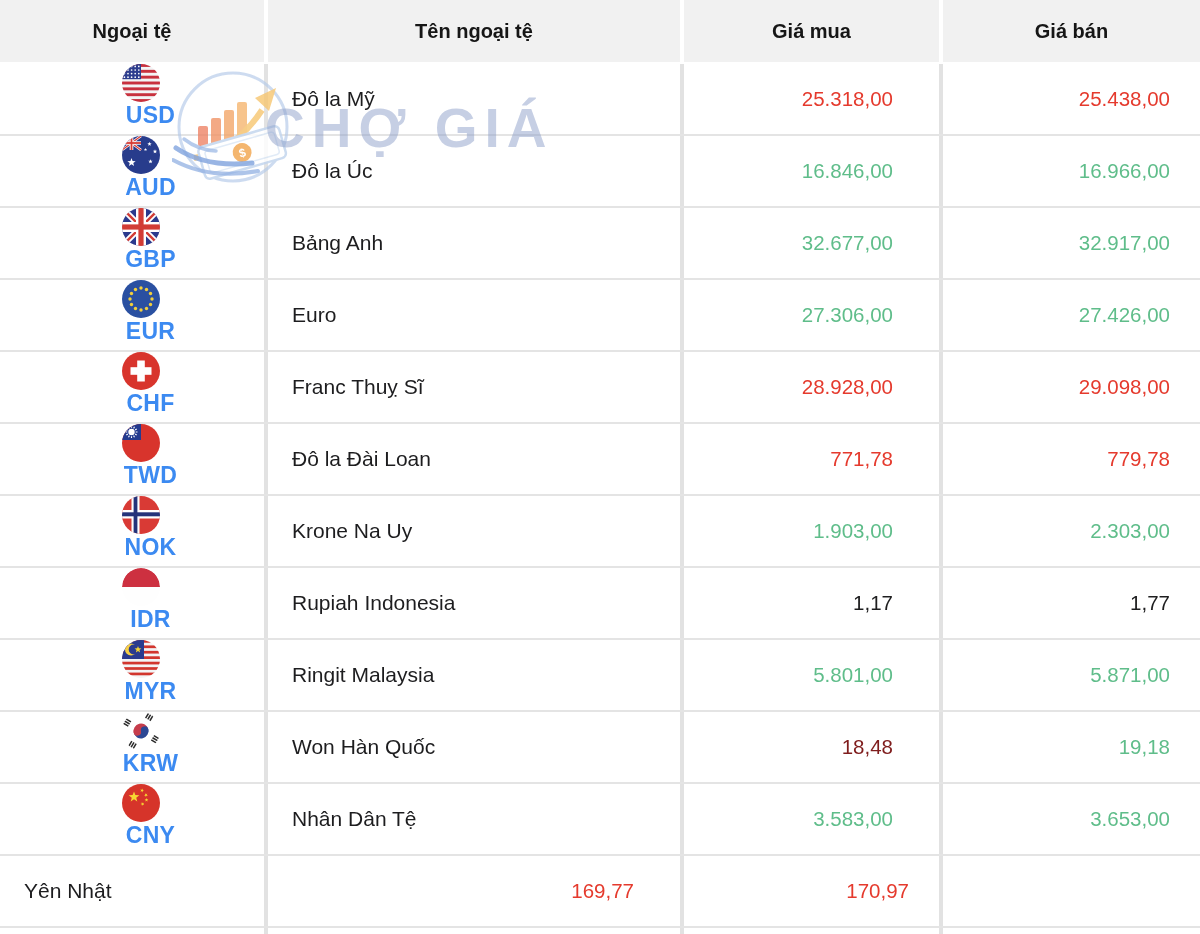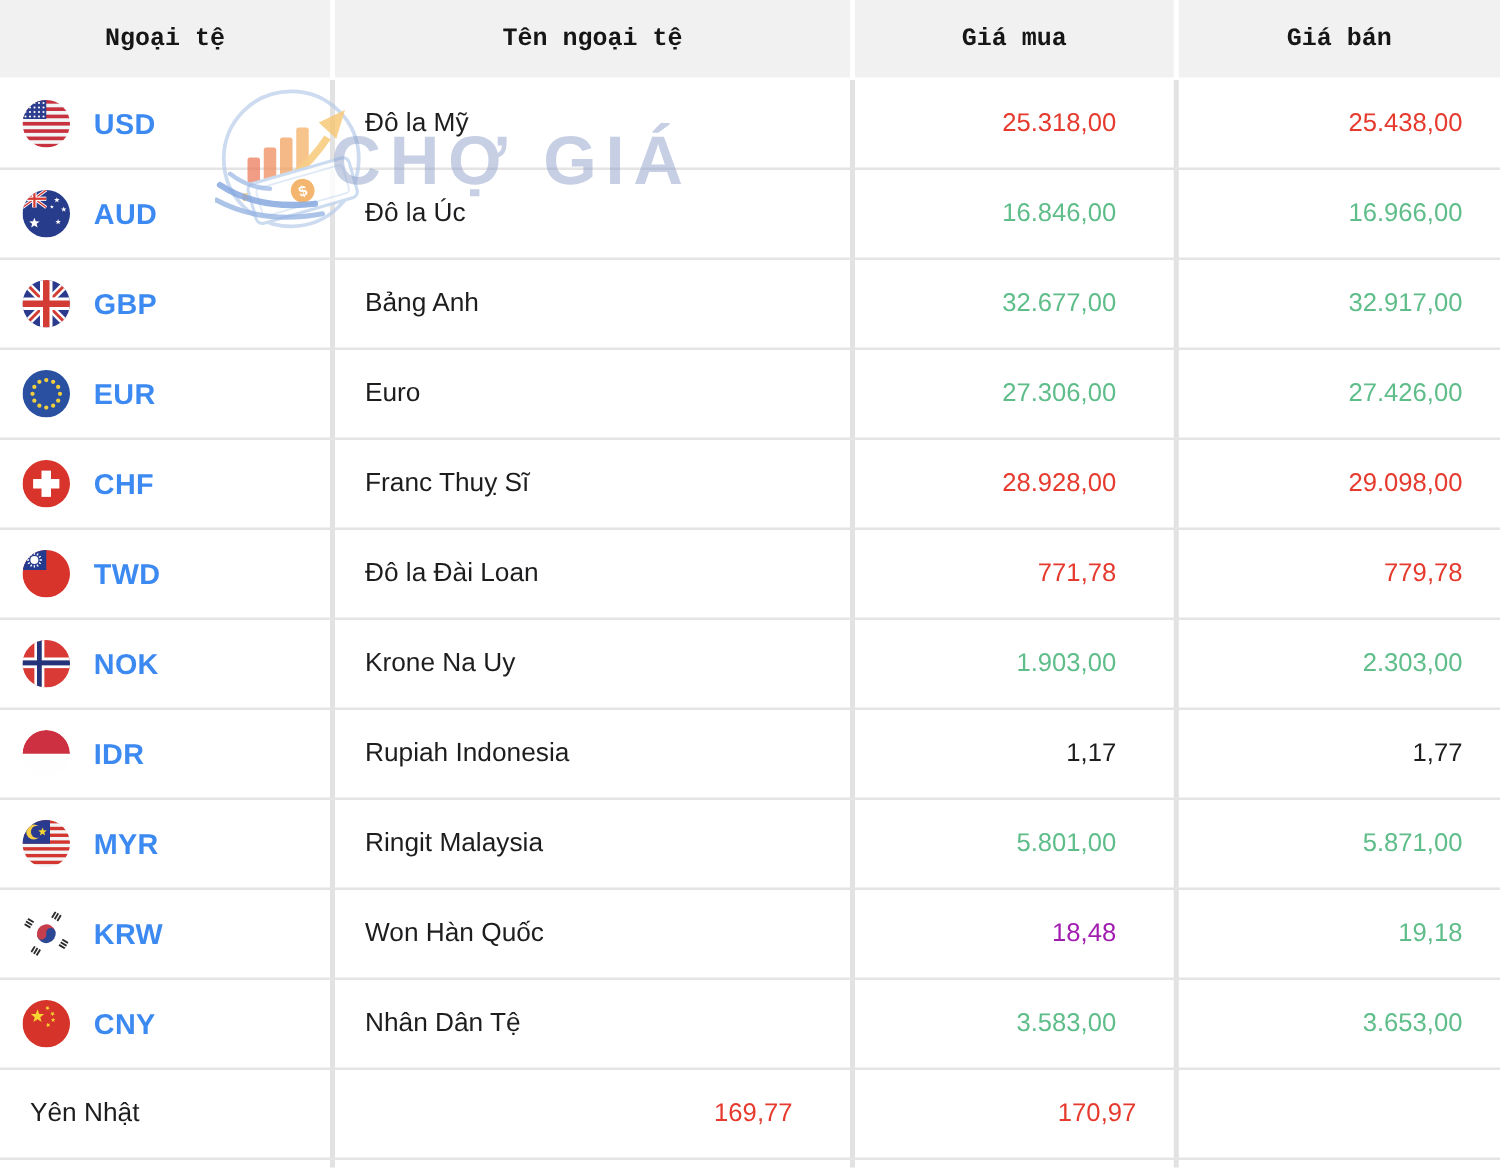--- a/index.html
+++ b/index.html
@@ -7,39 +7,39 @@
     width:1200px;height:934px;overflow:hidden;background:#ffffff;
     font-family:"Liberation Sans","DejaVu Sans",sans-serif;
     -webkit-font-smoothing:antialiased;
   }
   .grid4{
     display:grid;
     grid-template-columns:264px 412px 255px 257px;
     column-gap:4px;
   }
   
-  .table-header{height:62px;background:#ffffff;font-family:Liberation Mono, monospace;}
+  .table-header{height:62px;background:#ffffff;}
   .th{
     background:#f1f1f1;display:flex;align-items:center;justify-content:center;
     font-size:20px;font-weight:700;color:#161616;
   }
   
   .table-body{position:relative;height:872px;overflow:hidden;background:#ffffff;margin-top:2px;}
   .vline{position:absolute;top:0;bottom:0;width:4px;background:#e2e2e2;z-index:0;}
   .vline.v1{left:264px;}
   .vline.v2{left:680px;}
   .vline.v3{left:939px;}
   .rows{position:relative;}
   .row{
     height:70px;border-bottom:2px solid #e4e4e4;
     display:grid;grid-template-columns:264px 412px 255px 257px;column-gap:4px;
     background:transparent;
   }
   .cell{display:flex;align-items:center;min-width:0;}
-  .c-flag{padding-left:18px;}
+  .c-flag{padding-left:18px;flex-direction:column;}
   .flag{width:38px;height:38px;display:inline-flex;flex:0 0 38px;}
   .flag svg{width:38px;height:38px;display:block;}
   .code{margin-left:19px;font-size:23px;font-weight:700;color:#3c8af1;letter-spacing:.3px;}
   .c-name{padding-left:24px;font-size:21px;color:#1d1d1f;}
   .c-buy,.c-sell{justify-content:flex-end;font-size:20.5px;}
   .c-buy{padding-right:46px;}
   .c-sell{padding-right:30px;}
   
   .watermark{
     position:absolute;left:172px;top:4px;width:420px;height:140px;
@@ -407,21 +407,21 @@
                     <rect x="-3.6" y="-0.8999999999999999" width="7.2" height="1.5"></rect>
                     <rect x="-3.6" y="1.6" width="7.2" height="1.5"></rect>
                   </g>
                 </g>
               </g>
             </svg>
           </span>
           <span class="code">KRW</span>
         </div>
         <div class="cell c-name">Won Hàn Quốc</div>
-        <div class="cell c-buy" style="color: #a21caf;">18,48</div>
+        <div class="cell c-buy" style="color: #7f1d1d;">18,48</div>
         <div class="cell c-sell" style="color: rgb(95, 189, 138);">19,18</div>
       </div>
       <div class="row">
         <div class="cell c-flag">
           <span class="flag">
             <svg viewBox="0 0 38 38">
               <defs>
                 <clipPath id="cCN">
                   <circle cx="19" cy="19" r="19"></circle>
                 </clipPath>

